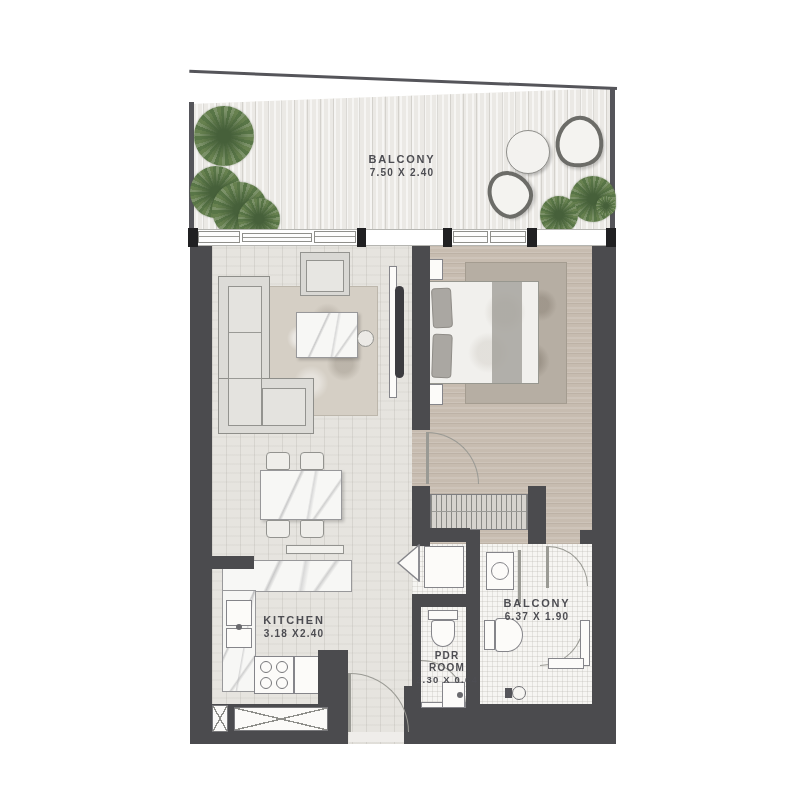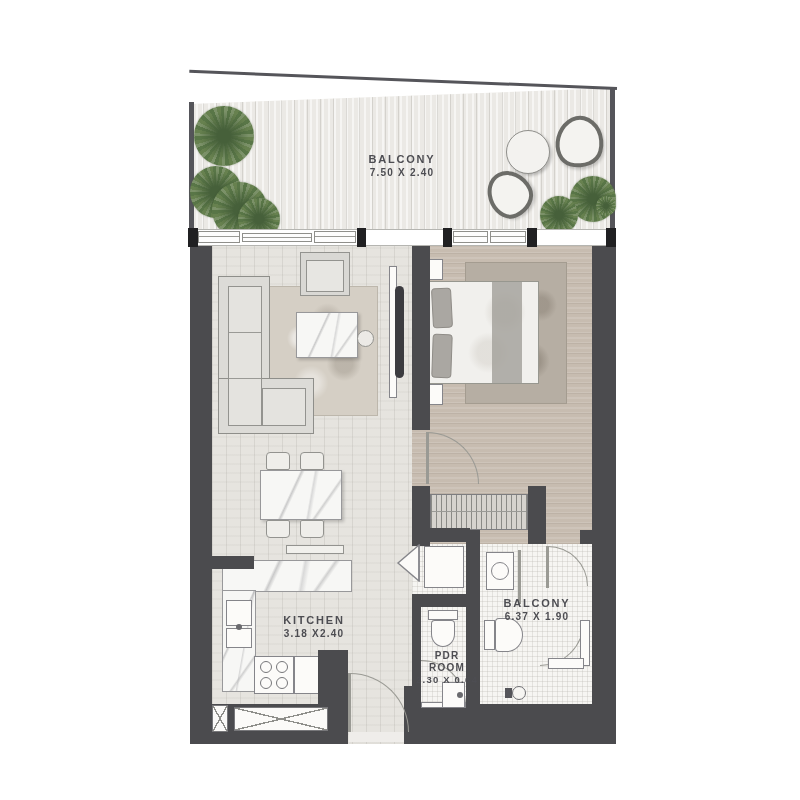--- a/index.html
+++ b/index.html
@@ -138,21 +138,21 @@
   <div class="fix" style="left:226px;top:600px;width:26px;height:26px;"></div>
   <div class="fix" style="left:226px;top:628px;width:26px;height:20px;"></div>
   <div class="abs" style="left:236px;top:624px;width:6px;height:6px;border-radius:50%;background:#6a6a6e;"></div>
   <div class="fix" style="left:254px;top:656px;width:40px;height:38px;"></div>
   <div class="abs" style="left:260px;top:661px;width:10px;height:10px;border-radius:50%;border:1.2px solid #77777a;"></div>
   <div class="abs" style="left:276px;top:661px;width:10px;height:10px;border-radius:50%;border:1.2px solid #77777a;"></div>
   <div class="abs" style="left:260px;top:677px;width:10px;height:10px;border-radius:50%;border:1.2px solid #77777a;"></div>
   <div class="abs" style="left:276px;top:677px;width:10px;height:10px;border-radius:50%;border:1.2px solid #77777a;"></div>
   <div class="fix" style="left:294px;top:656px;width:26px;height:38px;"></div>
 
-  <div class="label" style="left:256px;top:613px;width:116px;">
+  <div class="label" style="left:236px;top:613px;width:116px;">
     <div>KITCHEN</div>
     <div class="dims">3.18 X2.40</div>
   </div>
 
   <div class="wall" style="left:190px;top:246px;width:22px;height:498px;"></div>
   <div class="wall" style="left:592px;top:246px;width:24px;height:498px;"></div>
   <div class="wall" style="left:190px;top:704px;width:158px;height:40px;"></div>
   <div class="wall" style="left:404px;top:704px;width:212px;height:40px;"></div>
   <div class="wall" style="left:412px;top:246px;width:18px;height:184px;"></div>
   <div class="wall" style="left:412px;top:486px;width:18px;height:60px;"></div>

